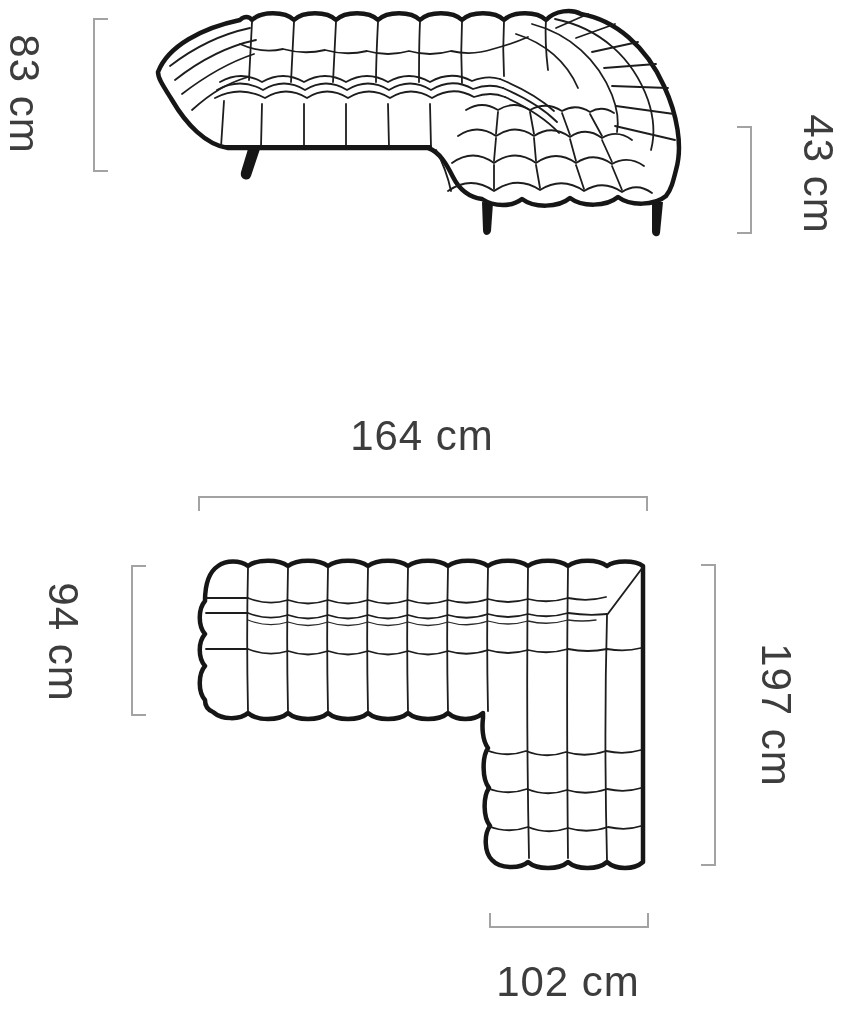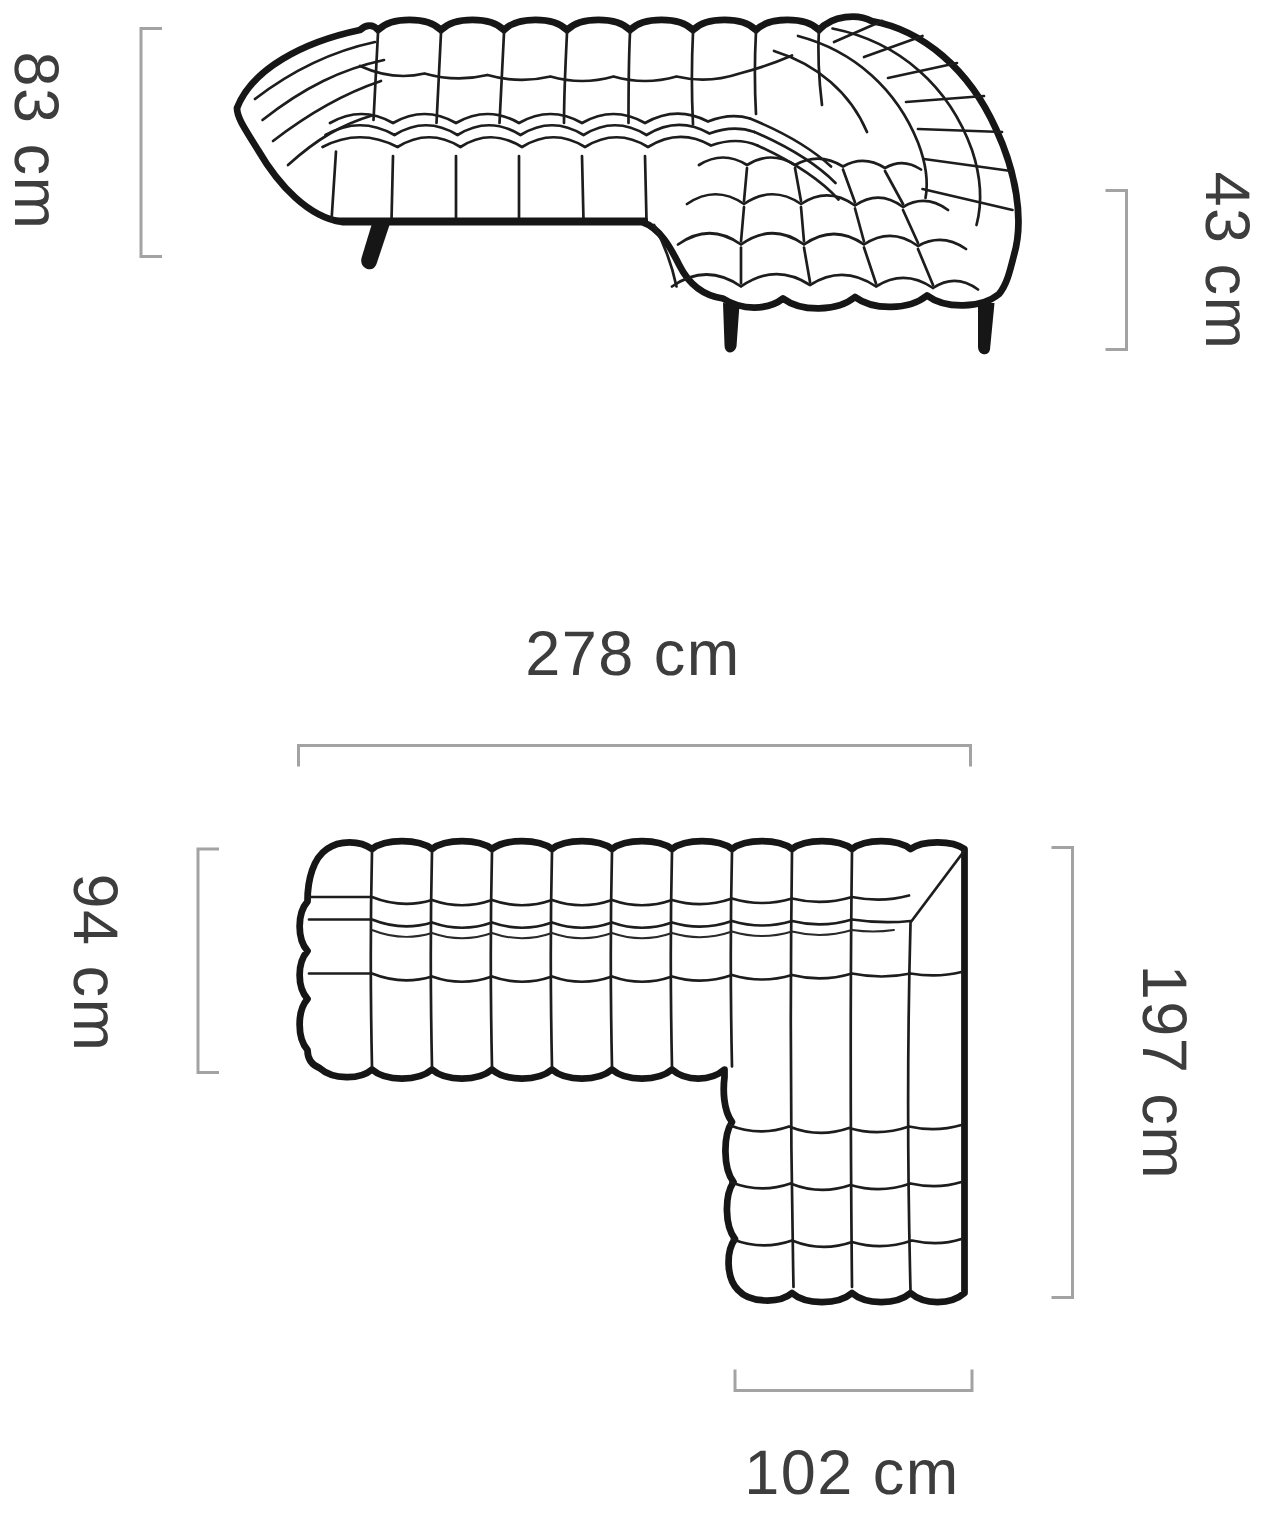--- a/index.html
+++ b/index.html
@@ -212,20 +212,20 @@
       <path class="dimline" d="M 146 566 L 132 566 L 132 715 L 146 715"></path>
       <path class="dimline" d="M 701 565 L 715 565 L 715 865 L 701 865"></path>
       <path class="dimline" d="M 490 913 L 490 927 L 648 927 L 648 913"></path>
     </g>
   </svg>
 
   <div class="dim rot" style="left:-61px;top:73px;width:170px;height:42px">83 cm</div>
 
   <div class="dim rot" style="left:733px;top:153px;width:170px;height:42px">43 cm</div>
 
-  <div class="dim" style="left:322px;top:414px;width:200px;height:44px">278 cm</div>
+  <div class="dim" style="left:322px;top:414px;width:200px;height:44px">164 cm</div>
 
   <div class="dim rot" style="left:-22px;top:621px;width:170px;height:42px">94 cm</div>
 
   <div class="dim rot" style="left:691px;top:694px;width:170px;height:42px">197 cm</div>
 
   <div class="dim" style="left:468px;top:960px;width:200px;height:44px">102 cm</div>
 </div>
 
 </body></html>

